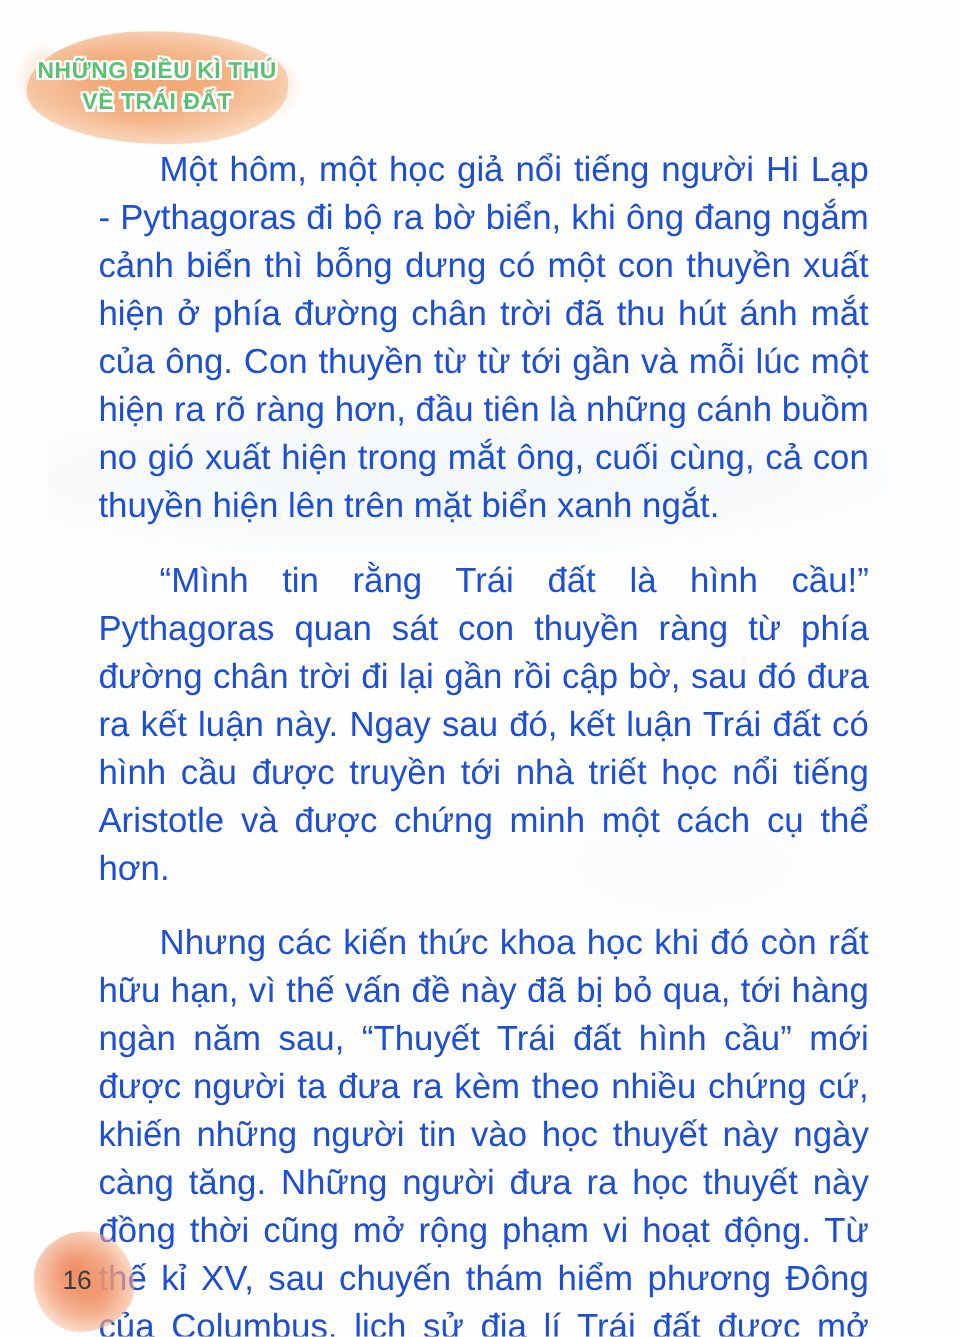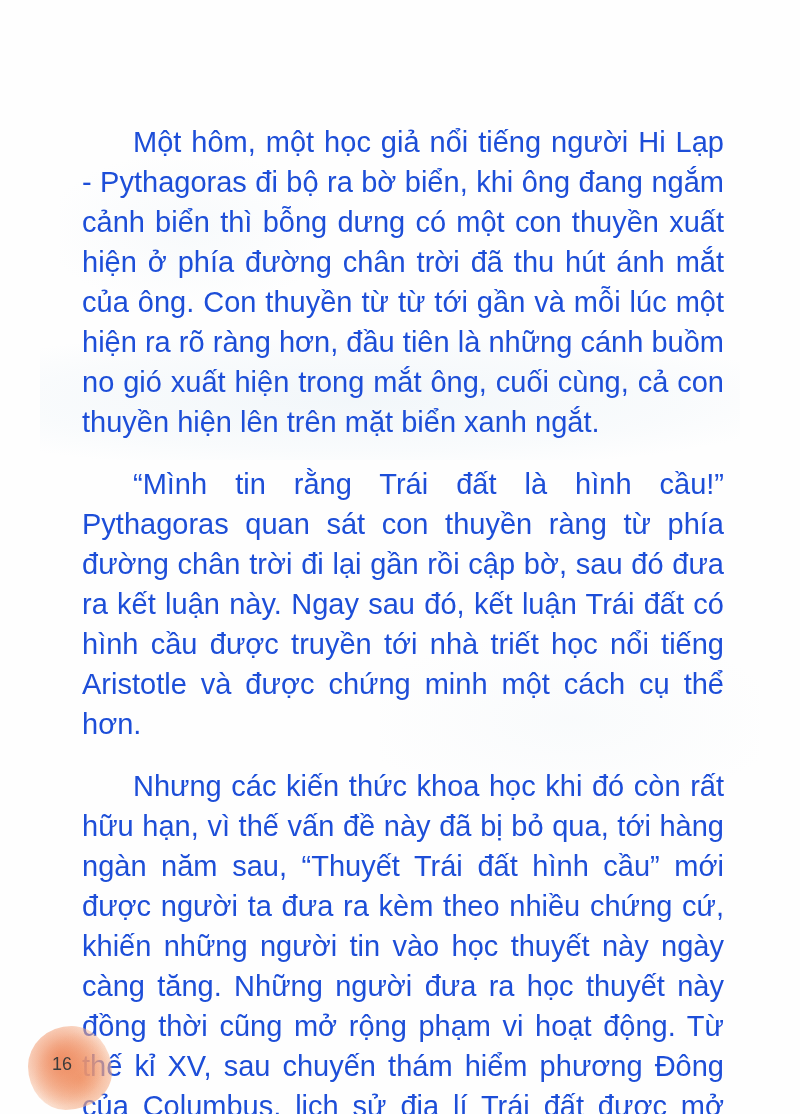--- a/index.html
+++ b/index.html
@@ -107,34 +107,38 @@
     background:
       radial-gradient(ellipse 55% 55% at 40% 40%, rgba(238,137,94,0.90), transparent 100%),
       radial-gradient(ellipse 55% 55% at 62% 62%, rgba(240,150,105,0.80), transparent 100%),
       radial-gradient(ellipse 85% 85% at 50% 50%, rgba(245,176,136,0.70), rgba(250,210,184,0.35) 75%, transparent 98%);
     border-radius: 52% 48% 55% 45% / 48% 55% 45% 52%;
   }
   .page-number {
     position: absolute;
     left: 24px;
     top: 28px;
-    font-size: 18px;
+    font-size: 22px;
     color: #3c3c3c;
     text-align: right;
   }
 </style>
 </head>
 <body>
 
 <div class="page">
 
   <div class="wash wash-1"></div>
   <div class="wash wash-2"></div>
   <div class="wash wash-3"></div>
 
+  <div class="header-blob">
+    <div class="header-line">NHỮNG ĐIỀU KÌ THÚ</div>
+    <div class="header-line">VỀ TRÁI ĐẤT</div>
+  </div>
 
   <div class="content">
     <p>Một hôm, một học giả nổi tiếng người Hi Lạp - Pythagoras đi bộ ra bờ biển, khi ông đang ngắm cảnh biển thì bỗng dưng có một con thuyền xuất hiện ở phía đường chân trời đã thu hút ánh mắt của ông. Con thuyền từ từ tới gần và mỗi lúc một hiện ra rõ ràng hơn, đầu tiên là những cánh buồm no gió xuất hiện trong mắt ông, cuối cùng, cả con thuyền hiện lên trên mặt biển xanh ngắt.</p>
     <p>“Mình tin rằng Trái đất là hình cầu!” Pythagoras quan sát con thuyền ràng từ phía đường chân trời đi lại gần rồi cập bờ, sau đó đưa ra kết luận này. Ngay sau đó, kết luận Trái đất có hình cầu được truyền tới nhà triết học nổi tiếng Aristotle và được chứng minh một cách cụ thể hơn.</p>
     <p>Nhưng các kiến thức khoa học khi đó còn rất hữu hạn, vì thế vấn đề này đã bị bỏ qua, tới hàng ngàn năm sau, “Thuyết Trái đất hình cầu” mới được người ta đưa ra kèm theo nhiều chứng cứ, khiến những người tin vào học thuyết này ngày càng tăng. Những người đưa ra học thuyết này đồng thời cũng mở rộng phạm vi hoạt động. Từ thế kỉ XV, sau chuyến thám hiểm phương Đông của Columbus, lịch sử địa lí Trái đất được mở sang trang mới. Tuy nhiên, cả đời Columbus vẫn chưa được bước chân đến đại lục châu Phi, người thực sự chứng minh được Trái đất</p>
   </div>
 
   <div class="page-number-blob">
     <span class="page-number">16</span>
   </div>

